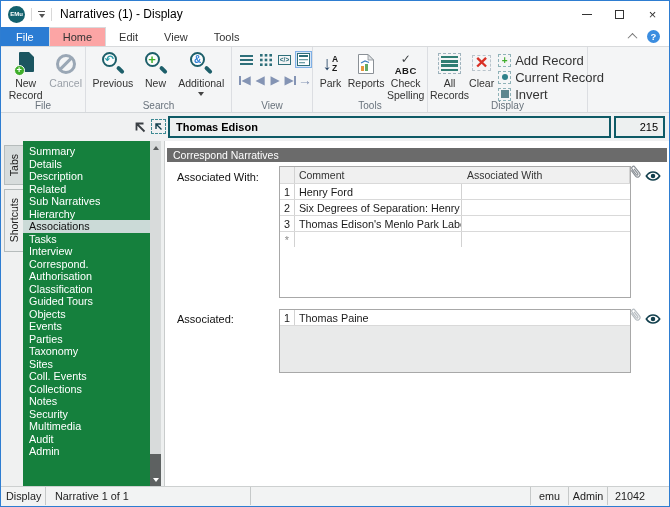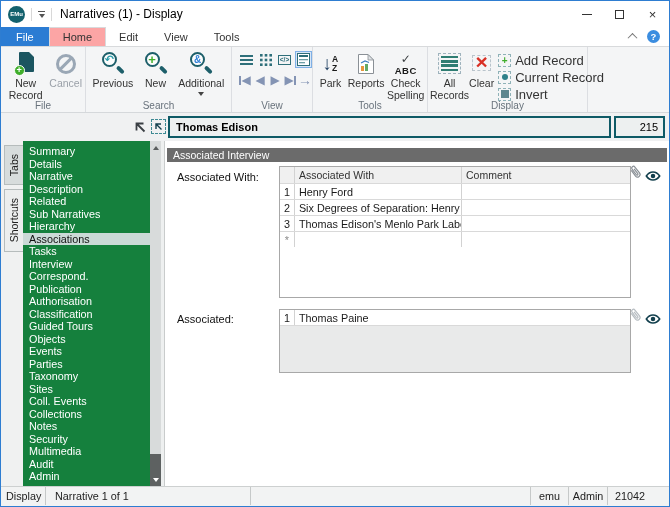--- a/index.html
+++ b/index.html
@@ -382,30 +382,28 @@
         </div>
       <div class="vtab t2">
           <span>Shortcuts</span>
         </div>
     </div>
 
     <div class="sb">
       <div class="sblist">
         <div class="sbi">Summary</div>
         <div class="sbi">Details</div>
-        <div class="sbi">Narrative</div>
         <div class="sbi">Description</div>
         <div class="sbi">Related</div>
         <div class="sbi">Sub Narratives</div>
         <div class="sbi">Hierarchy</div>
         <div class="sbi sel">Associations</div>
         <div class="sbi">Tasks</div>
         <div class="sbi">Interview</div>
         <div class="sbi">Correspond.</div>
-        <div class="sbi">Publication</div>
         <div class="sbi">Authorisation</div>
         <div class="sbi">Classification</div>
         <div class="sbi">Guided Tours</div>
         <div class="sbi">Objects</div>
         <div class="sbi">Events</div>
         <div class="sbi">Parties</div>
         <div class="sbi">Taxonomy</div>
         <div class="sbi">Sites</div>
         <div class="sbi">Coll. Events</div>
         <div class="sbi">Collections</div>
@@ -420,29 +418,29 @@
             <div class="tri-up"></div>
           </div>
         <div class="thumb"></div>
         <div class="down">
             <div class="tri-dn"></div>
           </div>
       </div>
     </div>
 
     <div class="ct">
-      <div class="sechdr">Associated Interview</div>
+      <div class="sechdr">Correspond Narratives</div>
 
       <div class="flab" style="top:30px">Associated With:</div>
 
       <div class="grid">
         <div class="grow hdr">
           <div class="gc n"></div>
+          <div class="gc c">Comment</div>
           <div class="gc a">Associated With</div>
-          <div class="gc c">Comment</div>
         </div>
         <div class="grow">
           <div class="gc n">1</div>
           <div class="gc a">Henry Ford</div>
           <div class="gc c"></div>
         </div>
         <div class="grow">
           <div class="gc n">2</div>
           <div class="gc a">Six Degrees of Separation: Henry Ford ...</div>
           <div class="gc c"></div>

